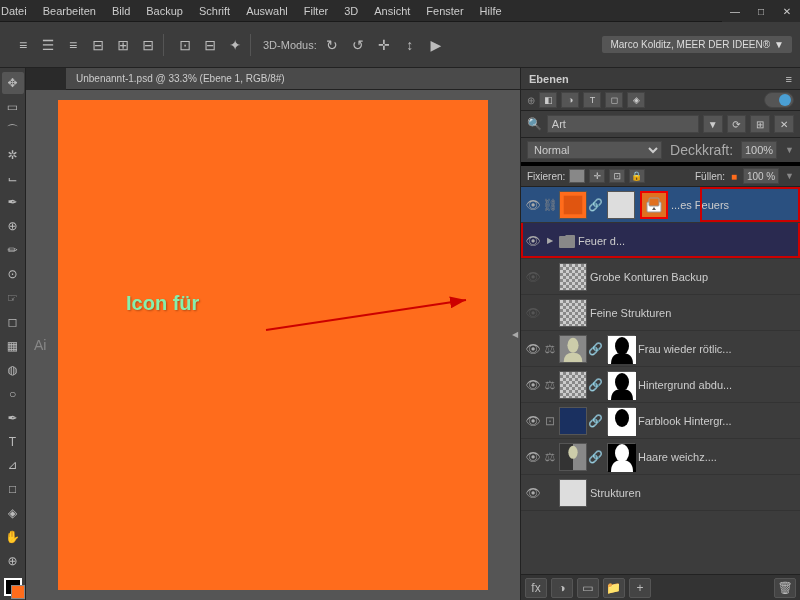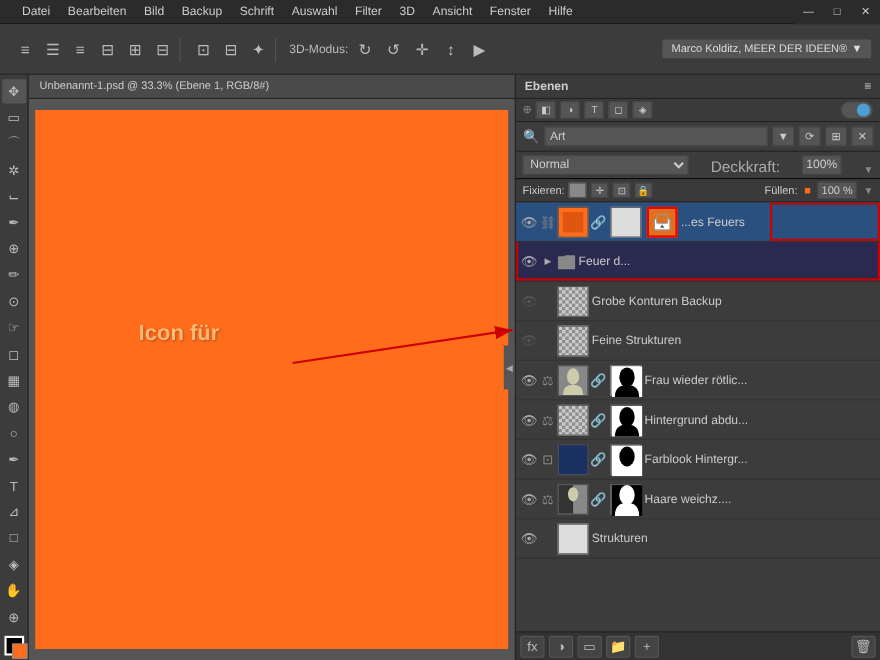--- a/index.html
+++ b/index.html
@@ -4,21 +4,21 @@
   <style>
     * { margin: 0; padding: 0; box-sizing: border-box; }
     body { width: 800px; height: 600px; overflow: hidden; font-family: Arial, sans-serif; font-size: 11px; background: #3c3c3c; color: #ccc; }
 
     
     .menu-bar {
       background: #2b2b2b;
       height: 22px;
       display: flex;
       align-items: center;
-      padding: 0 20px;
+      padding: 0 1px;
       gap: 16px;
       border-bottom: 1px solid #1a1a1a;
     }
     .menu-item { font-size: 11px; color: #ccc; cursor: pointer; }
 
     
     .window-controls {
       position: absolute;
       top: 0;
       right: 0;
@@ -118,20 +118,21 @@
       border-radius: 2px;
     }
     .tool-btn:hover, .tool-btn.active { background: #555; }
 
     
     .canvas-area {
       flex: 1;
       background: #2a2a2a;
       position: relative;
       overflow: hidden;
+      padding-left: 40px;
     }
     .canvas-tab {
       background: #4a4a4a;
       height: 22px;
       display: flex;
       align-items: center;
       padding: 0 10px;
       font-size: 10px;
       color: #ccc;
       border-bottom: 1px solid #222;
@@ -152,30 +153,30 @@
       height: 490px;
       background: #ff6c1c;
       position: relative;
     }
 
     
     .annotation {
       position: absolute;
       left: 100px;
       top: 200px;
-      color: #fdba74;
+      color: #86efac;
       font-weight: bold;
       font-size: 20px;
       line-height: 1.3;
       text-shadow: 1px 1px 2px rgba(0,0,0,0.3);
     }
 
     
     .right-panels {
-      width: 332px;
+      width: 280px;
       background: #3c3c3c;
       border-left: 1px solid #222;
       display: flex;
       flex-direction: column;
     }
 
     
     .panel-header {
       background: #3a3a3a;
       height: 22px;
@@ -215,24 +216,24 @@
       align-items: center;
       justify-content: center;
       color: #ccc;
       cursor: pointer;
       font-size: 10px;
     }
 
     
     .blend-row {
       display: flex;
-      align-items: flex-end;
+      align-items: center;
       padding: 3px 6px;
-      gap: 20px;
-      border-bottom: 1px solid #000000;
+      gap: 8px;
+      border-bottom: 4px solid #000000;
     }
     .blend-select {
       flex: 1;
       background: #555;
       border: 1px solid #444;
       color: #ccc;
       height: 18px;
       font-size: 11px;
       padding: 0 2px;
     }

